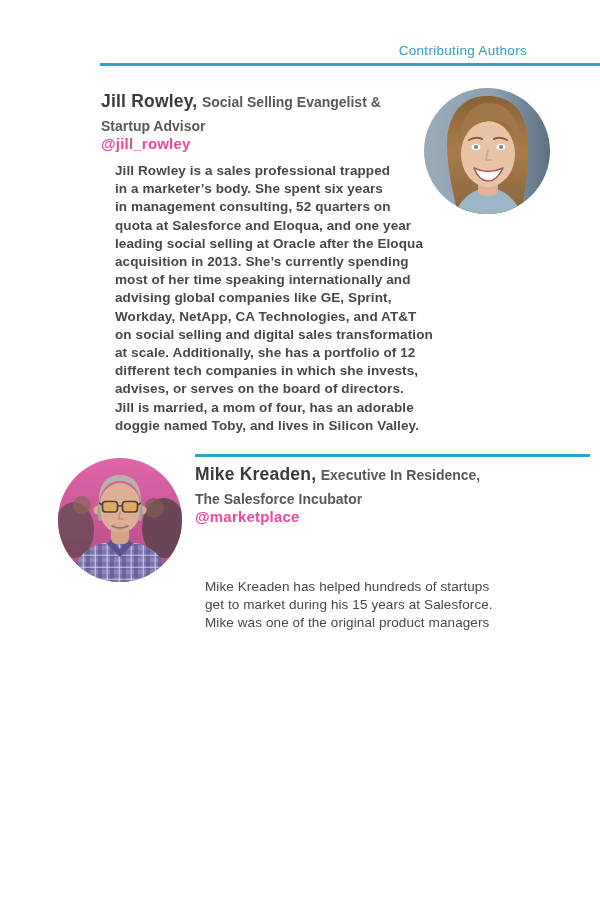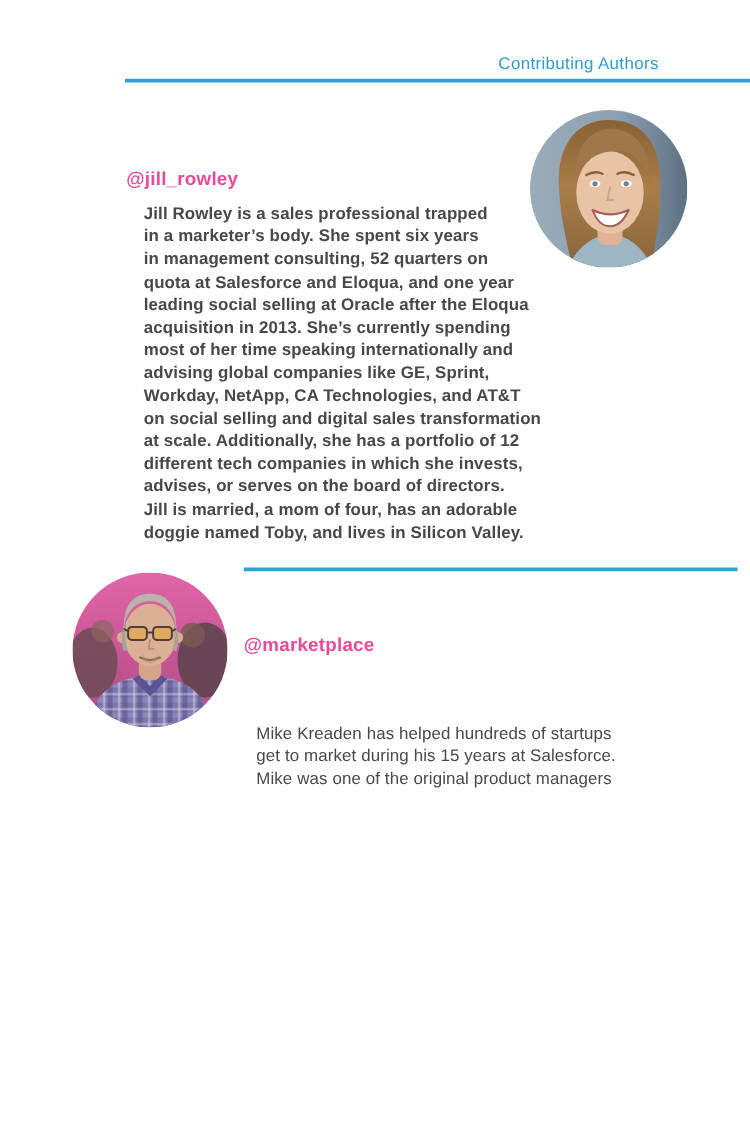--- a/index.html
+++ b/index.html
@@ -45,20 +45,25 @@
   }
 </style>
 </head>
 <body>
 
 <div class="page">
 
   <div class="running-head">Contributing Authors</div>
   <div class="rule rule-top"></div>
 
+  <div class="heading heading-jill">
+    <span class="author-name">Jill Rowley,</span>
+    <span class="author-title">Social Selling Evangelist &amp;
+Startup Advisor</span>
+  </div>
   <div class="handle handle-jill">@jill_rowley</div>
 
   <div class="avatar avatar-jill">
     <svg width="126" height="126" viewBox="0 0 126 126">
       <defs>
         <linearGradient id="jbg" x1="0" y1="0" x2="1" y2="0">
           <stop offset="0" stop-color="#9aabb9"></stop>
           <stop offset="0.55" stop-color="#8da1b2"></stop>
           <stop offset="1" stop-color="#5d7082"></stop>
         </linearGradient>
@@ -139,20 +144,25 @@
         <line x1="59.5" y1="48" x2="64.5" y2="48"></line>
         <line x1="44.5" y1="47" x2="41" y2="45"></line>
         <line x1="79.5" y1="47" x2="83" y2="45"></line>
       </g>
       <path d="M62 54 L61 61 L65 61" stroke="#b98e71" stroke-width="1.4" fill="none" stroke-linecap="round"></path>
       <path d="M54 68 Q62 72 70 68" stroke="#8d6a56" stroke-width="1.6" fill="none" stroke-linecap="round"></path>
       <path d="M56 64 Q62 78 68 64 L68 70 Q62 75 56 70 Z" fill="#b5937c" opacity="0.45"></path>
     </svg>
   </div>
 
+  <div class="heading heading-mike">
+    <span class="author-name">Mike Kreaden,</span>
+    <span class="author-title">Executive In Residence,
+The Salesforce Incubator</span>
+  </div>
   <div class="handle handle-mike">@marketplace</div>
 
   <div class="bio bio-mike">Mike Kreaden has helped hundreds of startups
 get to market during his 15 years at Salesforce.
 Mike was one of the original product managers
 at Salesforce, where he helped manage the
 first public API and the first platform brand
 (Sforce).  He conceived of and developed the
 first Salesforce business app marketplace (the
 On Demand Marketplace), and then helped

